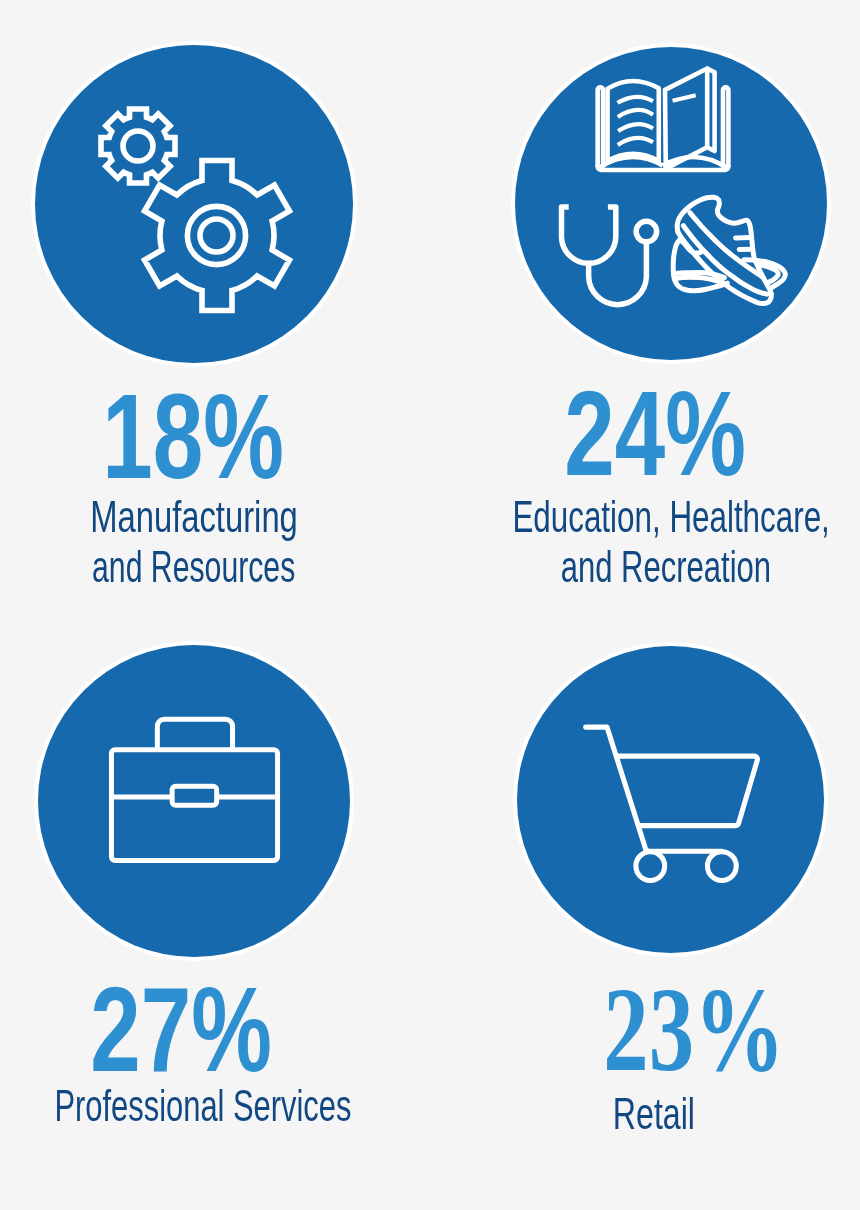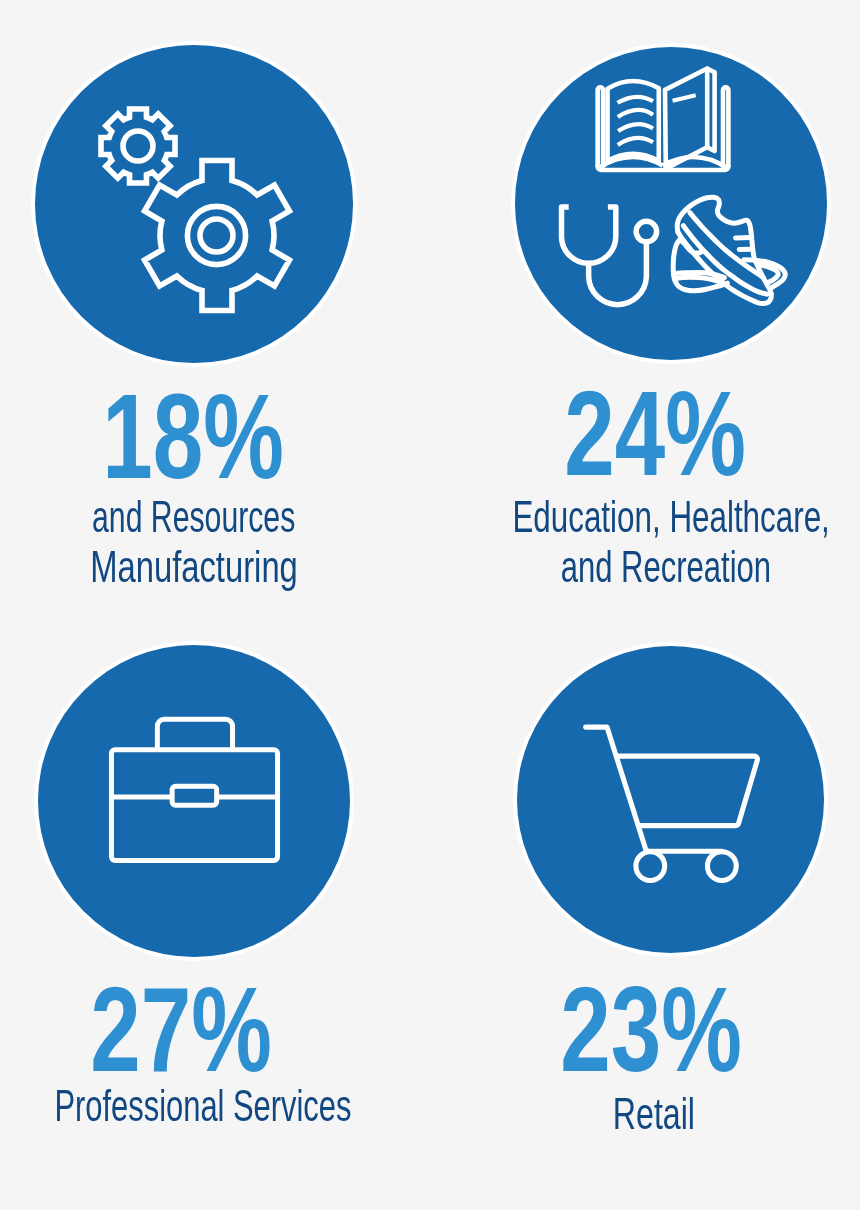--- a/index.html
+++ b/index.html
@@ -29,22 +29,22 @@
           <path d="M167.00 135.51 L167.00 115.50 L197.00 115.50 L197.00 135.51 A57 57 0 0 1 222.12 150.01 L239.45 140.01 L254.45 165.99 L237.12 175.99 A57 57 0 0 1 237.12 205.01 L254.45 215.01 L239.45 240.99 L222.12 230.99 A57 57 0 0 1 197.00 245.49 L197.00 265.50 L167.00 265.50 L167.00 245.49 A57 57 0 0 1 141.88 230.99 L124.55 240.99 L109.55 215.01 L126.88 205.01 A57 57 0 0 1 126.88 175.99 L109.55 165.99 L124.55 140.01 L141.88 150.01 A57 57 0 0 1 167.00 135.51 Z"></path>
           <circle cx="181.5" cy="190.5" r="29.1"></circle>
           <circle cx="181.5" cy="190.5" r="16.5"></circle>
           <path d="M94.55 72.21 L94.55 64.00 L111.45 64.00 L111.45 72.21 A30 30 0 0 1 117.38 74.67 L123.19 68.86 L135.14 80.81 L129.33 86.62 A30 30 0 0 1 131.79 92.55 L140.00 92.55 L140.00 109.45 L131.79 109.45 A30 30 0 0 1 129.33 115.38 L135.14 121.19 L123.19 133.14 L117.38 127.33 A30 30 0 0 1 111.45 129.79 L111.45 138.00 L94.55 138.00 L94.55 129.79 A30 30 0 0 1 88.62 127.33 L82.81 133.14 L70.86 121.19 L76.67 115.38 A30 30 0 0 1 74.21 109.45 L66.00 109.45 L66.00 92.55 L74.21 92.55 A30 30 0 0 1 76.67 86.62 L70.86 80.81 L82.81 68.86 L88.62 74.67 A30 30 0 0 1 94.55 72.21 Z"></path>
           <circle cx="103" cy="101" r="15"></circle>
         </g>
       </svg>
     </div>
     <div class="pct" style="left:34px;top:376px;width:318px;"><span>18%</span></div>
     <div class="lbl" style="left:15px;top:492px;width:358px;">
+        <span class="ln"><span style="transform:scaleX(0.7364)">Manufacturing</span></span>
         <span class="ln"><span style="transform:scaleX(0.6791)">and Resources</span></span>
-        <span class="ln"><span style="transform:scaleX(0.7364)">Manufacturing</span></span>
       </div>
   </div>
 
   <div class="cell">
     <div class="circle" style="left:514.6px;top:47.4px;width:312.4px;height:312.4px;">
       <svg class="ico" viewBox="0 0 312.4 312.4" width="312.4" height="312.4">
         <g fill="none" stroke="#ffffff" stroke-width="4.6" stroke-linejoin="round" stroke-linecap="butt">
           <g>
             <path d="M82.65 120.0 L82.65 43.1 A2.7 2.7 0 0 1 88.05 43.1 L88.05 120.6"></path>
             <path d="M213.4 120.0 L213.4 43.1 A2.7 2.7 0 0 0 208.0 43.1 L208.0 120.6"></path>
@@ -113,19 +113,19 @@
     <div class="circle" style="left:516.5px;top:645.9px;width:307.4px;height:307.4px;">
       <svg class="ico" viewBox="0 0 307.4 307.4" width="307.4" height="307.4">
         <g fill="none" stroke="#ffffff" stroke-width="5.1" stroke-linejoin="round" stroke-linecap="round">
           <path d="M68.7 81.1 L90.0 81.1 L128.0 201.0 A4.5 4.5 0 0 0 132.3 205.3 L204.85 205.3"></path>
           <path d="M101.1 110.1 L237.2 110.1 A3.2 3.2 0 0 1 240.3 114.2 L221.6 177.3 A3.2 3.2 0 0 1 218.6 179.6 L124.0 179.6"></path>
           <circle cx="133.3" cy="220.1" r="14.4"></circle>
           <circle cx="204.85" cy="220.1" r="14.4"></circle>
         </g>
       </svg>
     </div>
-    <div class="pct" style="left:497px;top:969px;width:308px;"><span>23%</span></div>
+    <div class="pct" style="left:540px;top:969px;width:308px;font-family:Liberation Serif, serif;"><span>23%</span></div>
     <div class="lbl" style="left:480px;top:1089px;width:348px;">
         <span class="ln"><span style="transform:scaleX(0.7224)">Retail</span></span>
       </div>
   </div>
 
 </div>
 
 </body></html>

